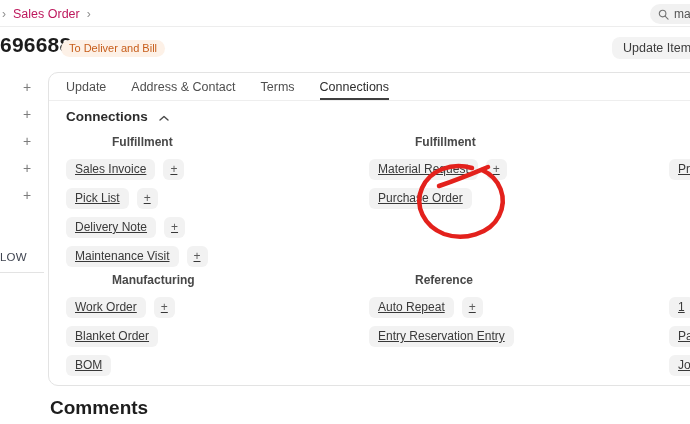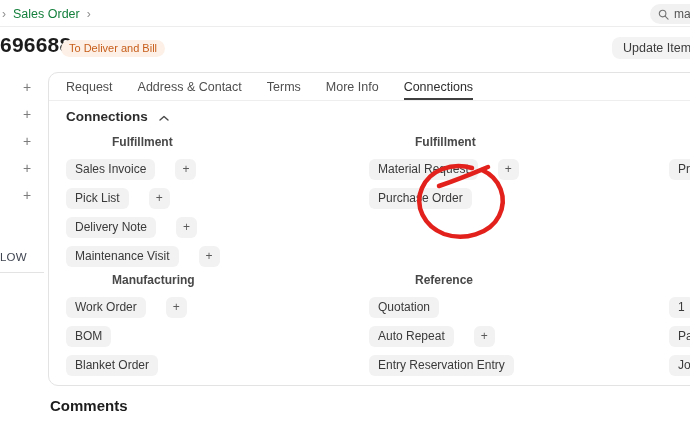--- a/index.html
+++ b/index.html
@@ -6,21 +6,21 @@
   html,body { background:#fff; }
   body { font-family:"Liberation Sans","DejaVu Sans",sans-serif; color:#383838; }
   #screen { position:relative; width:690px; height:424px; background:#fff; overflow:hidden; }
 
   
   .topbar { position:absolute; left:0; top:0; width:690px; height:27px;
             border-bottom:1px solid #ededed; background:#fff; }
   .breadcrumb { position:absolute; left:2px; top:0; height:27px; display:flex;
                 align-items:center; gap:7px; font-size:12.5px; color:#4c4c4c; }
   .crumb-sep { color:#8f8f8f; font-size:12px; }
-  .crumb { color:#15803d; cursor:pointer; }
+  .crumb { color:#be185d; cursor:pointer; }
   .search-pill { position:absolute; left:650px; top:4px; width:60px; height:20px;
                  background:#f1f1f1; border-radius:10px; display:flex; align-items:center;
                  gap:5px; padding-left:8px; font-size:12px; color:#555; }
 
   
   .doc-number { position:absolute; left:0; top:33px; font-size:21px; font-weight:700;
                 color:#1c1c1c; letter-spacing:.2px; }
   .status-badge { position:absolute; left:61px; top:40px; font-size:11px;
                   color:#c75e1b; background:#fdf1e7; padding:2px 8px 3px;
                   border-radius:9px; white-space:nowrap;text-align:right; }
@@ -44,38 +44,38 @@
           padding-left:17px; gap:25px; }
   .tab { font-size:12.5px; color:#4f4f4f; display:flex; align-items:center; cursor:pointer; }
   .tab.active { color:#2e2e2e; box-shadow:inset 0 -2px 0 #3f3f3f; }
 
   .section-title { position:absolute; left:17px; top:35px; font-size:13.5px; font-weight:700;
                    color:#2c2c2c; display:flex; align-items:center; gap:11px; cursor:pointer; }
   .chev-up { margin-top:2px; }
 
   .group { position:absolute; }
   .group-title { font-size:12px; font-weight:600; color:#484848; margin-bottom:10px;padding-left:46px; }
-  .conn-row { display:flex; gap:20px; margin-bottom:8px; align-items:center; }
+  .conn-row { display:flex; gap:8px; margin-bottom:8px; align-items:center;text-decoration:underline; }
   .pill { background:#f2f2f2; border:none; border-radius:6px; padding:3px 9px 4px;
           font-size:12px; color:#3a3a3a; font-family:inherit; cursor:pointer; white-space:nowrap; }
   .pill-plus { background:#f2f2f2; border:none; border-radius:6px; padding:3px 7px 4px;
                font-size:12px; color:#5a5a5a; font-family:inherit; cursor:pointer; }
 
   .g-fulfillment   { left:17px;  top:62px; }
   .g-purchasing    { left:320px; top:62px; }
   .g-projects      { left:620px; top:62px; }
   .g-manufacturing { left:17px;  top:200px; }
   .g-reference     { left:320px; top:200px; }
   .g-payments      { left:620px; top:200px; }
 
   
   .annotation { position:absolute; left:412px; top:158px; pointer-events:none; }
 
   
-  .comments-title { position:absolute; left:50px; top:397px; font-size:15px;
+  .comments-title { position:absolute; left:50px; top:397px; font-size:19px;
                     font-weight:700; color:#1d1d1d; }
 </style>
 </head>
 <body>
 
 <div id="screen">
 
   <div class="topbar">
     <div class="breadcrumb">
       <span class="crumb-sep">›</span>
@@ -103,24 +103,23 @@
     <div class="rail-plus">+</div>
     <div class="rail-plus">+</div>
     <div class="rail-plus">+</div>
   </div>
   <div class="rail-label">LOW</div>
   <div class="rail-divider"></div>
 
   <div class="card">
 
     <div class="tabs">
-      <div class="tab">Request</div>
+      <div class="tab">Update</div>
       <div class="tab">Address &amp; Contact</div>
       <div class="tab">Terms</div>
-      <div class="tab">More Info</div>
       <div class="tab active">Connections</div>
     </div>
 
     <div class="section-title">
       <span>Connections</span>
       <span class="chev-up">
         <svg width="10" height="7" viewBox="0 0 10 7">
             <polyline points="1,5 5,1.5 9,5" fill="none" stroke="#4a4a4a" stroke-width="1.4" stroke-linecap="round" stroke-linejoin="round"></polyline>
           </svg>
       </span>
@@ -164,32 +163,29 @@
       </div>
     </div>
 
     <div class="group g-manufacturing">
       <div class="group-title">Manufacturing</div>
       <div class="conn-row">
         <button class="pill">Work Order</button>
         <button class="pill-plus">+</button>
       </div>
       <div class="conn-row">
+        <button class="pill">Blanket Order</button>
+      </div>
+      <div class="conn-row">
         <button class="pill">BOM</button>
-      </div>
-      <div class="conn-row">
-        <button class="pill">Blanket Order</button>
       </div>
     </div>
 
     <div class="group g-reference">
       <div class="group-title">Reference</div>
-      <div class="conn-row">
-        <button class="pill">Quotation</button>
-      </div>
       <div class="conn-row">
         <button class="pill">Auto Repeat</button>
         <button class="pill-plus">+</button>
       </div>
       <div class="conn-row">
         <button class="pill">Entry Reservation Entry</button>
       </div>
     </div>
 
     <div class="group g-payments">

